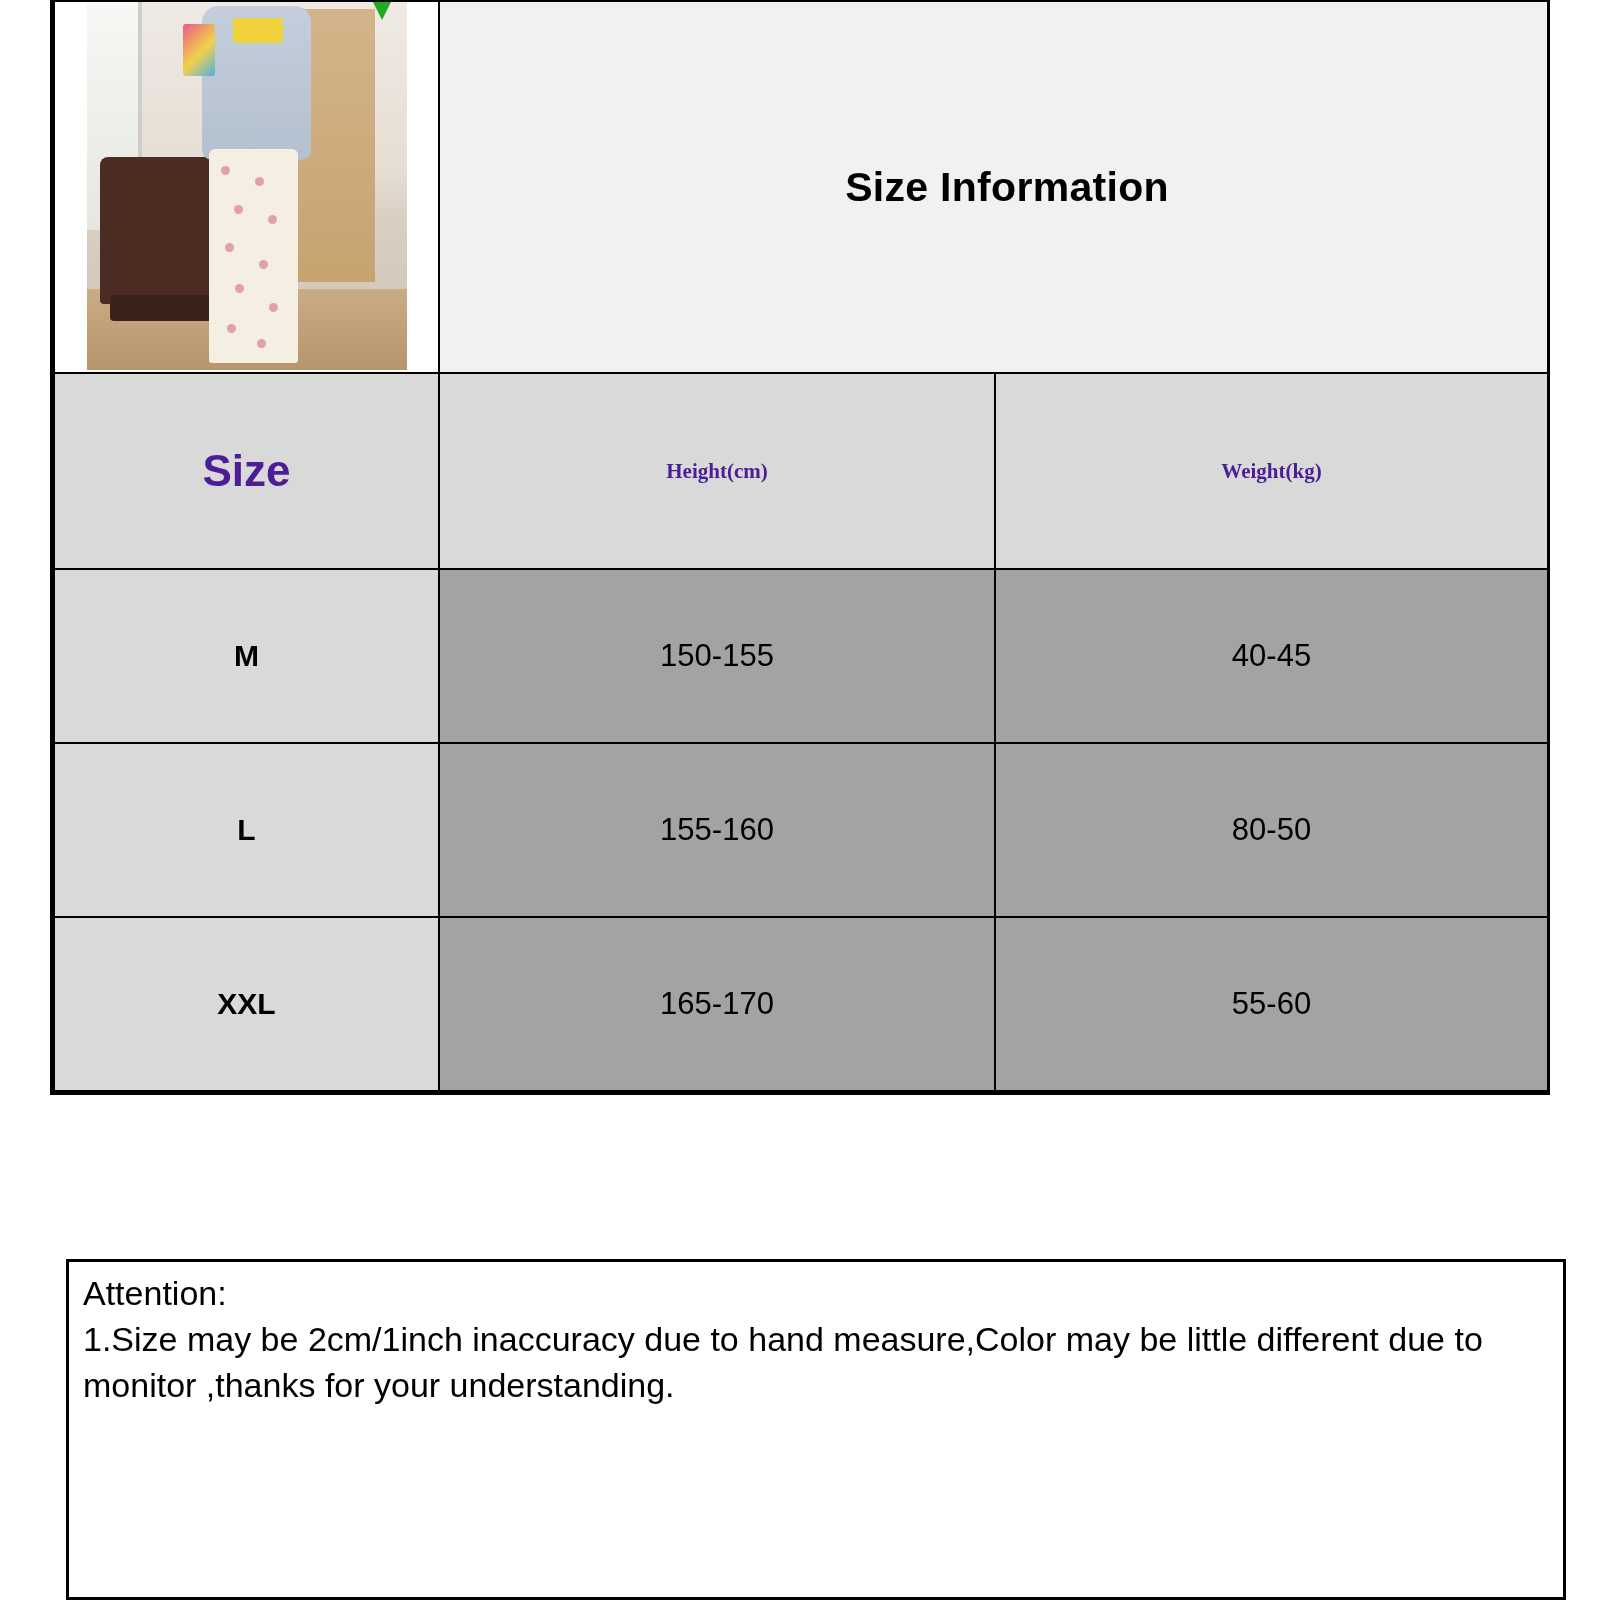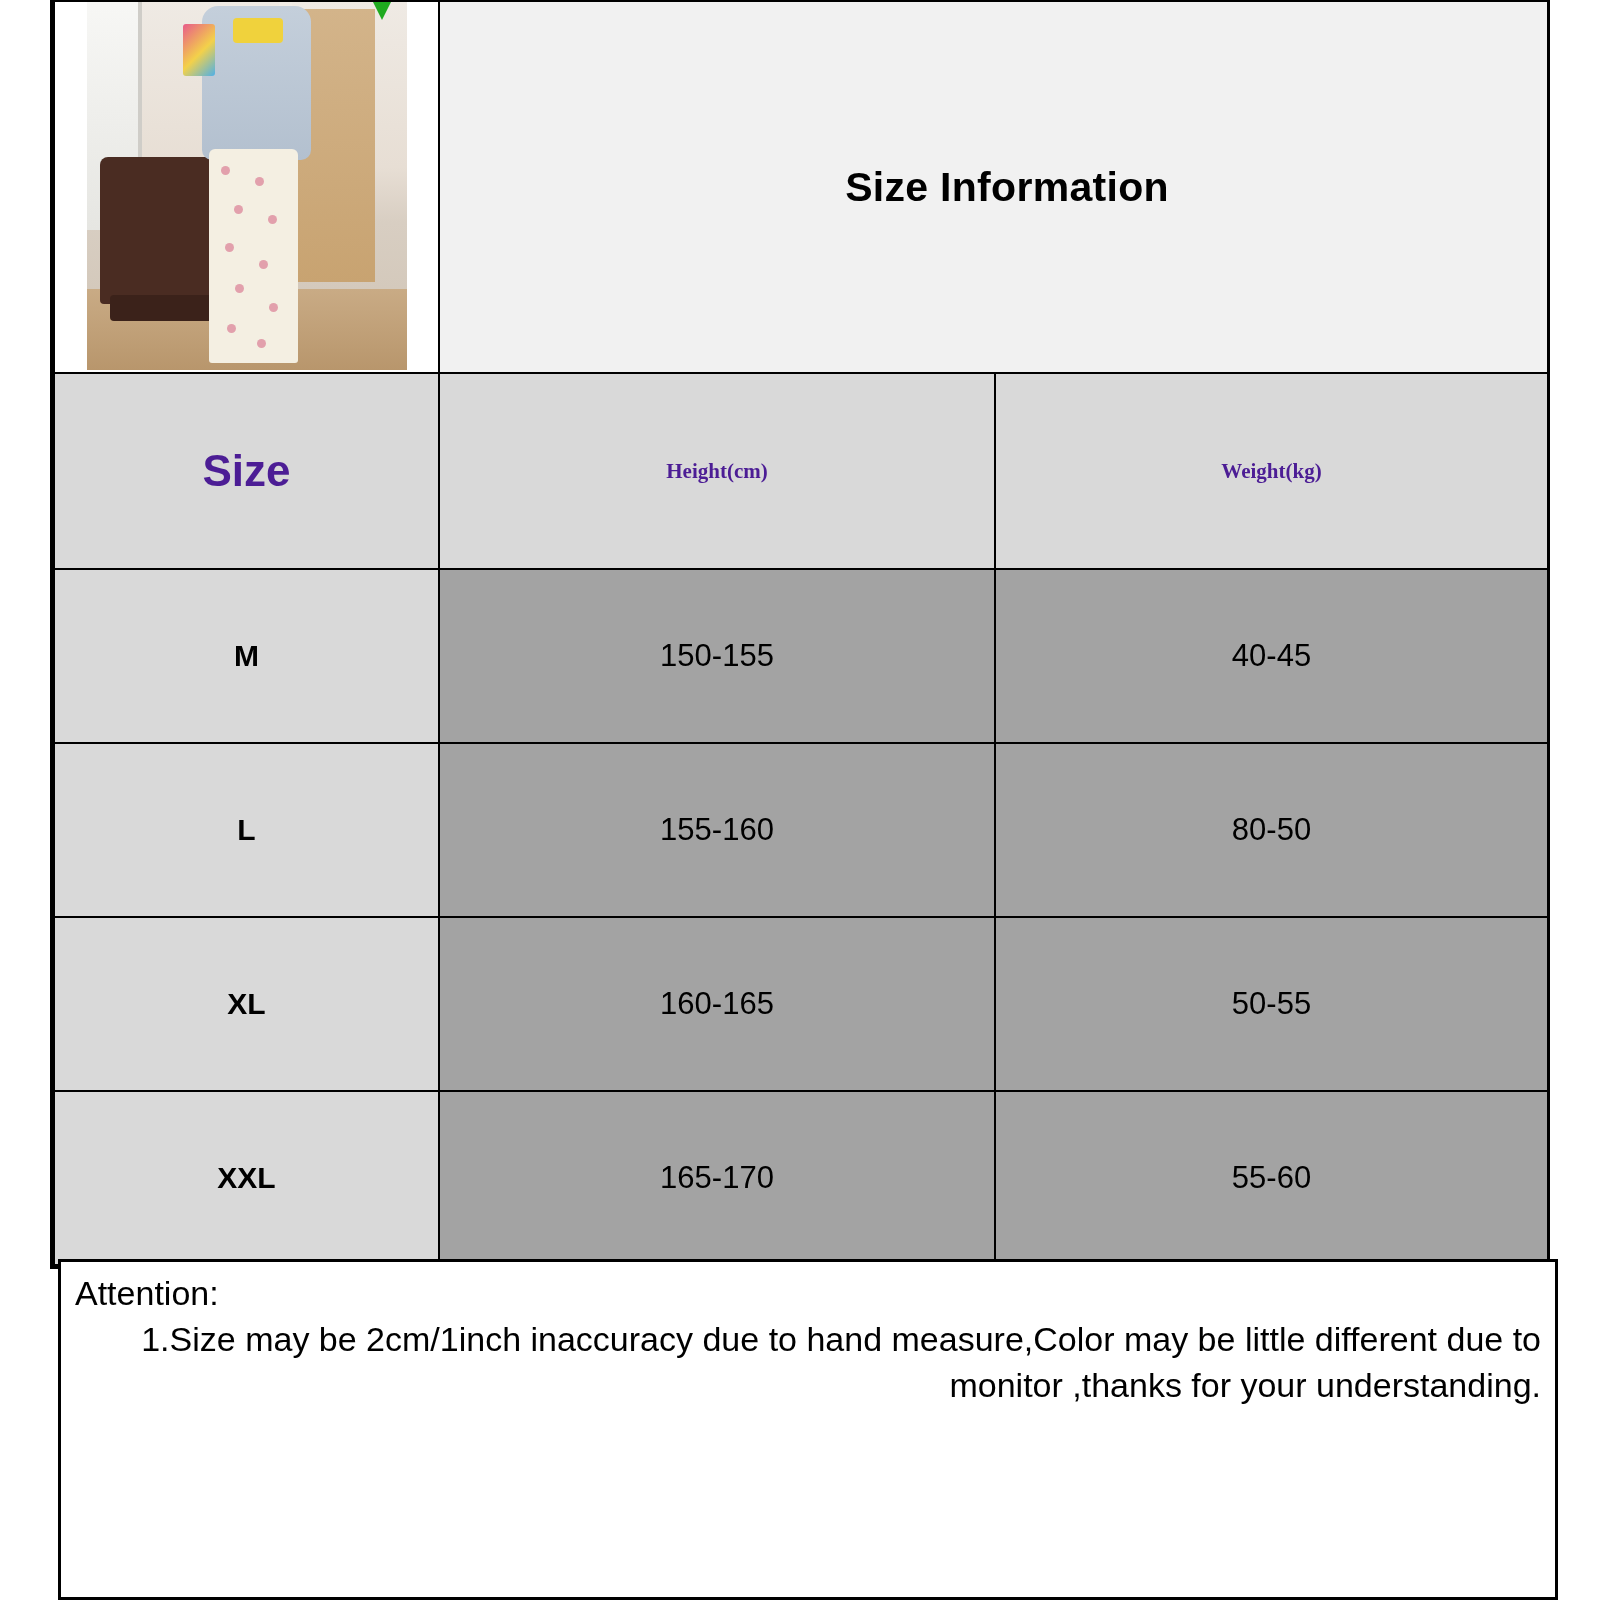--- a/index.html
+++ b/index.html
@@ -167,41 +167,40 @@
   .row-val {
     height: 174px;
     background: #a3a3a3;
     font-size: 31px;
     color: #000;
   }
 
   
   .attention {
     position: absolute;
-    left: 58px;
+    left: 66px;
     top: 1259px;
     width: 1500px;
     height: 341px;
     border-left: 3px solid #000;
     border-right: 3px solid #000;
     border-top: 3px solid #000;
     border-bottom: 3px solid #000;
     box-sizing: border-box;
     background: #ffffff;
     padding: 8px 14px 0 14px;
   }
   .attention .line {
     font-size: 34px;
     line-height: 46px;
     color: #000;
     white-space: nowrap;
   }
   .attention .line.wrap {
     white-space: normal;
-    text-align: right;
   }
 </style>
 </head>
 <body>
 
 <div class="sheet">
 
   <div class="table-wrap">
     <table class="size-table">
       <colgroup>
@@ -254,25 +253,20 @@
           <td class="row-val">150-155</td>
           <td class="row-val">40-45</td>
         </tr>
 
         <tr>
           <td class="row-size">L</td>
           <td class="row-val">155-160</td>
           <td class="row-val">80-50</td>
         </tr>
 
-        <tr>
-          <td class="row-size">XL</td>
-          <td class="row-val">160-165</td>
-          <td class="row-val">50-55</td>
-        </tr>
 
         <tr>
           <td class="row-size">XXL</td>
           <td class="row-val">165-170</td>
           <td class="row-val">55-60</td>
         </tr>
       </tbody>
     </table>
   </div>
 

